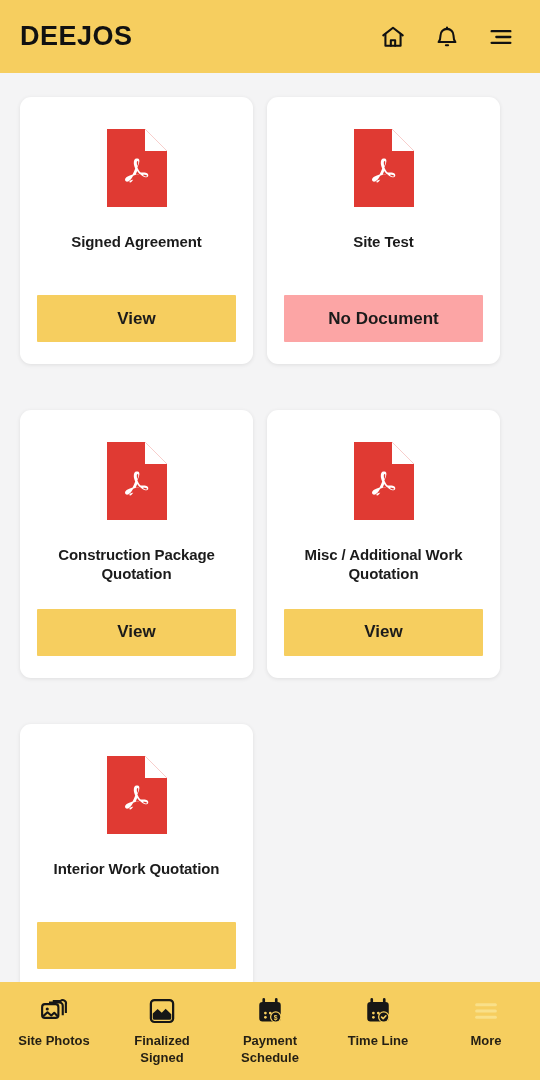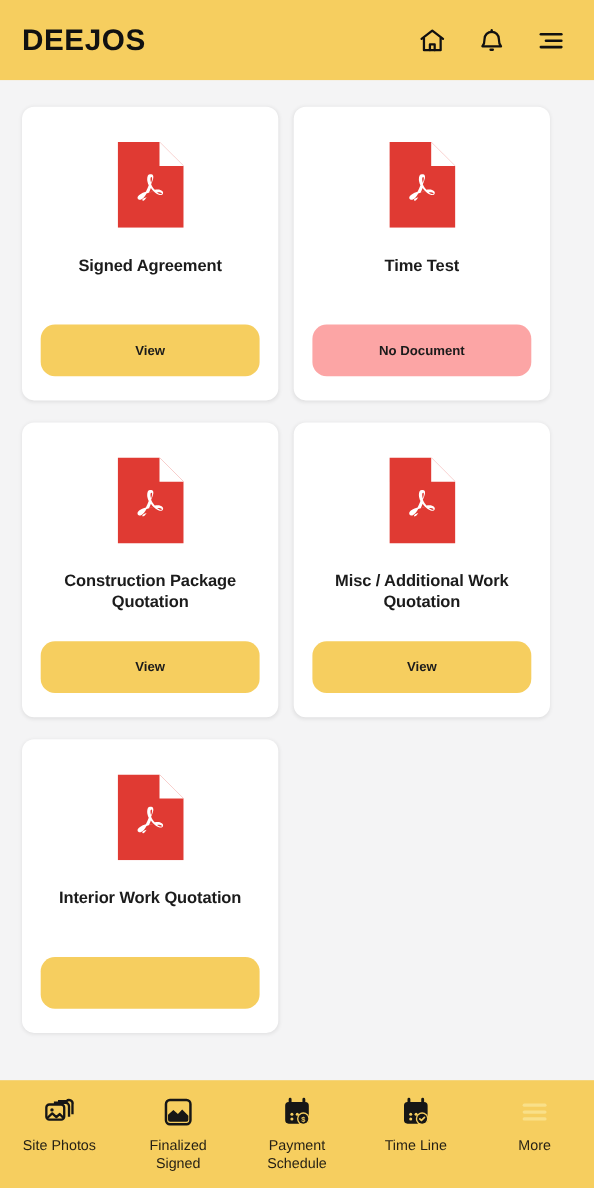--- a/index.html
+++ b/index.html
@@ -58,21 +58,21 @@
     right: 0;
     bottom: 0;
     background: #f4f4f5;
     overflow: hidden;
   }
 
   .grid {
     display: flex;
     flex-wrap: wrap;
     padding: 24px 20px 0 20px;
-    gap: 20px 14px;
+    gap: 46px 14px;
   }
 
   .card {
     width: 233px;
     background: #ffffff;
     border-radius: 11px;
     box-shadow: 0 1px 4px rgba(0,0,0,0.09);
     padding: 24px 17px 22px 17px;
     display: flex;
     flex-direction: column;
@@ -100,23 +100,23 @@
     color: #1b1b1b;
     text-align: center;
     line-height: 1.22;
     letter-spacing: -0.1px;
   }
 
   .card-btn {
     width: 100%;
     height: 47px;
     border: none;
-    border-radius: 13px;
+    border-radius: 1px;
     font-family: "Liberation Sans", sans-serif;
-    font-size: 12px;
+    font-size: 17px;
     font-weight: bold;
     color: #1b1b1b;
     cursor: pointer;
     display: flex;
     align-items: center;
     justify-content: center;
   }
 
   .btn-view { background: #f6ce5f; }
   .btn-none { background: #fca5a5; }
@@ -152,20 +152,21 @@
     justify-content: center;
   }
 
   .nav-label {
     margin-top: 5px;
     font-size: 13px;
     color: #241f14;
     text-align: center;
     line-height: 1.28;
     max-width: 92px;
+    font-weight: bold;
   }
 </style>
 </head>
 <body>
 
 <div class="header">
   <div class="brand">DEEJOS</div>
 
   <div class="header-icons">
     <div class="hicon">
@@ -212,21 +213,21 @@
 
     <div class="card">
       <div class="card-body">
         <div class="pdf-icon">
           <svg width="60" height="78" viewBox="0 0 60 78">
             <path d="M0 0h38l22 22v56H0z" fill="#e03a33"></path>
             <path d="M38 0l22 22H38z" fill="#ffffff"></path>
             <path d="M30.5 29.5c1.6 0 2.2 1.6 1.8 3.6-.3 1.6-1 3.4-1.9 5.3.9 2.2 2.1 4 3.3 5.2 1.9-.3 3.7-.3 5.1.1 2.1.6 2.8 2 2.4 3.2-.4 1.2-1.9 1.8-3.7 1.2-1.6-.5-3.3-1.8-4.8-3.3-2.2.4-4.5 1.1-6.5 2-1.4 2.6-3 4.6-4.5 5.4-1.7.9-3.2.4-3.6-.9-.4-1.3.6-2.7 2.5-3.8 1.3-.8 3-1.5 5-2.1 1-1.9 1.9-4 2.6-6-.9-2-1.4-3.9-1.4-5.5 0-2.6.9-4.4 2.7-4.4zm.2 2.4c-.6 0-.9.8-.9 2.1 0 .9.2 2 .6 3.2.4-1.1.7-2.2.8-3.1.2-1.3.1-2.2-.5-2.2zm-.5 10.1c-.5 1.4-1.1 2.8-1.7 4.1 1.3-.5 2.7-.9 4.1-1.2-.9-.9-1.7-1.9-2.4-2.9zm8.6 4.1c-.8-.2-1.8-.3-2.9-.2.9.7 1.8 1.3 2.6 1.5.9.3 1.5.1 1.6-.3.1-.4-.3-.8-1.3-1zm-15 5.2c-1.1.7-1.6 1.4-1.4 1.8.1.4.7.5 1.4.1.7-.4 1.6-1.4 2.5-2.8-.9.3-1.8.6-2.5.9z" fill="#ffffff"></path>
           </svg>
         </div>
-        <div class="card-title">Time Test</div>
+        <div class="card-title">Site Test</div>
         <div class="spacer-1"></div>
       </div>
       <button class="card-btn btn-none">No Document</button>
     </div>
 
     <div class="card">
       <div class="card-body">
         <div class="pdf-icon">
           <svg width="60" height="78" viewBox="0 0 60 78">
             <path d="M0 0h38l22 22v56H0z" fill="#e03a33"></path>

